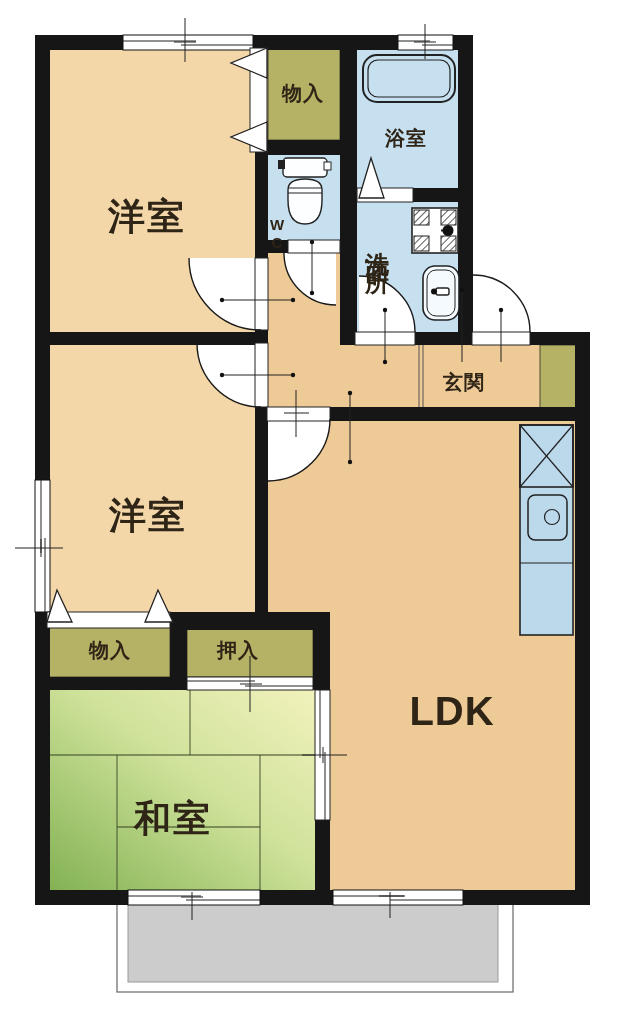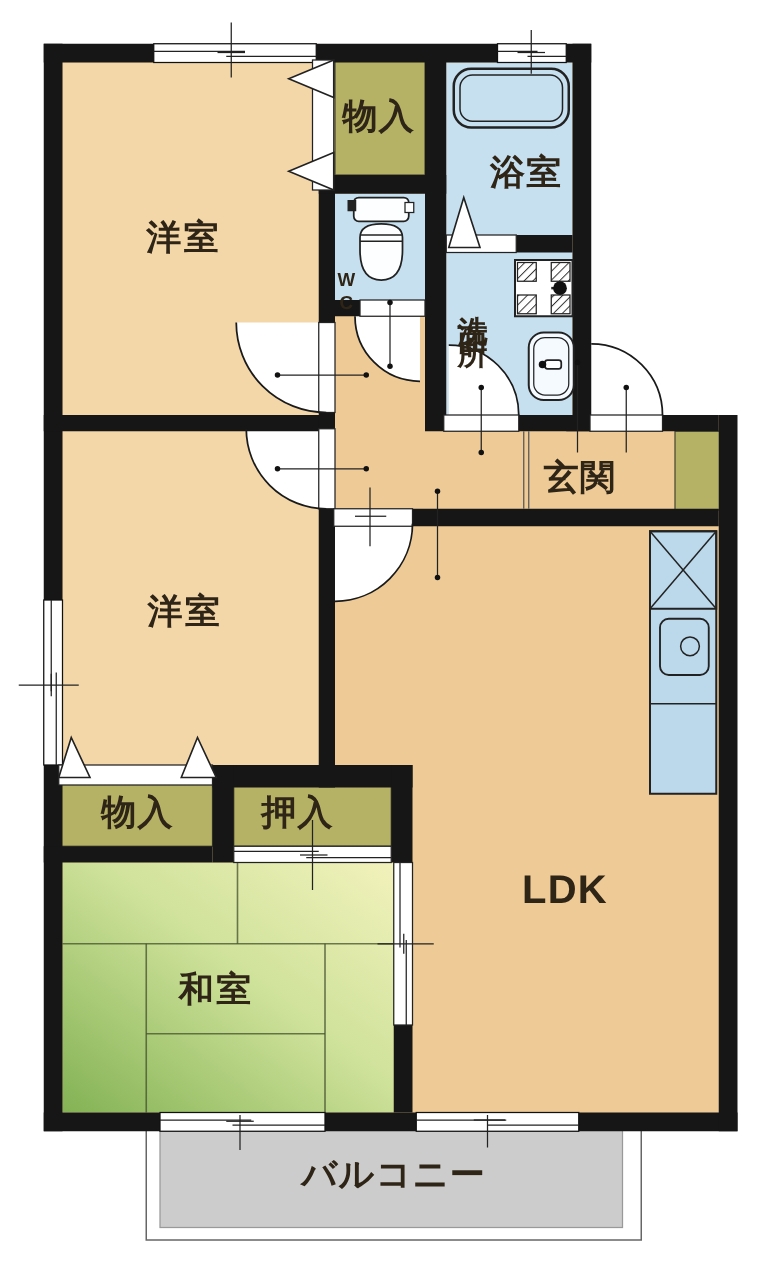--- a/index.html
+++ b/index.html
@@ -4,23 +4,23 @@
 <style>
   :root{
     --c-wall:#161616; --c-floor:#edca96; --c-room:#f4d7a9; --c-genkan:#ebc democratic;
   }
   html,body{margin:0;padding:0;background:#fff;}
   #plan{position:relative;width:623px;height:1024px;background:#ffffff;overflow:hidden;
         font-family:"Liberation Sans","DejaVu Sans",sans-serif;}
   #plan svg{position:absolute;left:0;top:0;}
   .lbl{position:absolute;transform:translate(-50%,-50%);font-weight:bold;
        color:var(--c-text,#2f2517);white-space:nowrap;line-height:1;}
-  .lbl-large{font-size:28px;letter-spacing:2px;}
-  .lbl-med{font-size:28px;letter-spacing:1px;}
-  .lbl-ldk{font-size:32px;letter-spacing:1px;}
+  .lbl-large{font-size:37px;letter-spacing:2px;margin-top:26px;}
+  .lbl-med{font-size:20px;letter-spacing:1px;}
+  .lbl-ldk{font-size:40px;letter-spacing:1px;}
   .lbl-vert{writing-mode:vertical-rl;text-orientation:upright;font-size:24px;letter-spacing:9px;}
   .lbl-wc{writing-mode:vertical-rl;text-orientation:upright;font-size:15px;letter-spacing:1px;}
   .wallshape{fill:var(--c-wall);}
   .floorbase{fill:var(--c-floor);}
   .roomfill{fill:var(--c-room);}
   .wetfill{fill:var(--c-wet);}
   .kitchfill{fill:var(--c-kitchen);}
   .closetfill{fill:var(--c-closet);stroke:#4a4a30;stroke-width:1;}
   .whiteleaf{fill:#ffffff;stroke:#222;stroke-width:1;}
   .arcline{fill:none;stroke:#1a1a1a;stroke-width:1.4;}
@@ -270,23 +270,22 @@
         <line class="anno" x1="41" y1="539" x2="41" y2="557"></line>
     <line class="anno" x1="192" y1="892" x2="192" y2="920"></line>
         <line class="anno" x1="181" y1="897" x2="203" y2="897"></line>
     <line class="anno" x1="390" y1="892" x2="390" y2="918"></line>
         <line class="anno" x1="379" y1="896" x2="404" y2="896"></line>
   </g>
 </svg>
 
   <div class="lbl lbl-large" style="left:147px;top:190px">洋室</div>
   <div class="lbl lbl-med" style="left:303px;top:93px">物入</div>
-  <div class="lbl lbl-med" style="left:421px;top:138px">浴室</div>
+  <div class="lbl lbl-med" style="left:406px;top:138px">浴室</div>
   <div class="lbl lbl-wc" style="left:277px;top:234px">WC</div>
   <div class="lbl lbl-vert" style="left:377px;top:246px">洗面所</div>
   <div class="lbl lbl-med" style="left:464px;top:382px">玄関</div>
   <div class="lbl lbl-large" style="left:148px;top:489px">洋室</div>
   <div class="lbl lbl-med" style="left:110px;top:650px">物入</div>
   <div class="lbl lbl-med" style="left:238px;top:650px">押入</div>
   <div class="lbl lbl-large" style="left:173px;top:792px">和室</div>
   <div class="lbl lbl-ldk" style="left:452px;top:711px">LDK</div>
-  <div class="lbl lbl-med" style="left:315px;top:940px">バルコニー</div>
 </div>
 
 </body></html>

